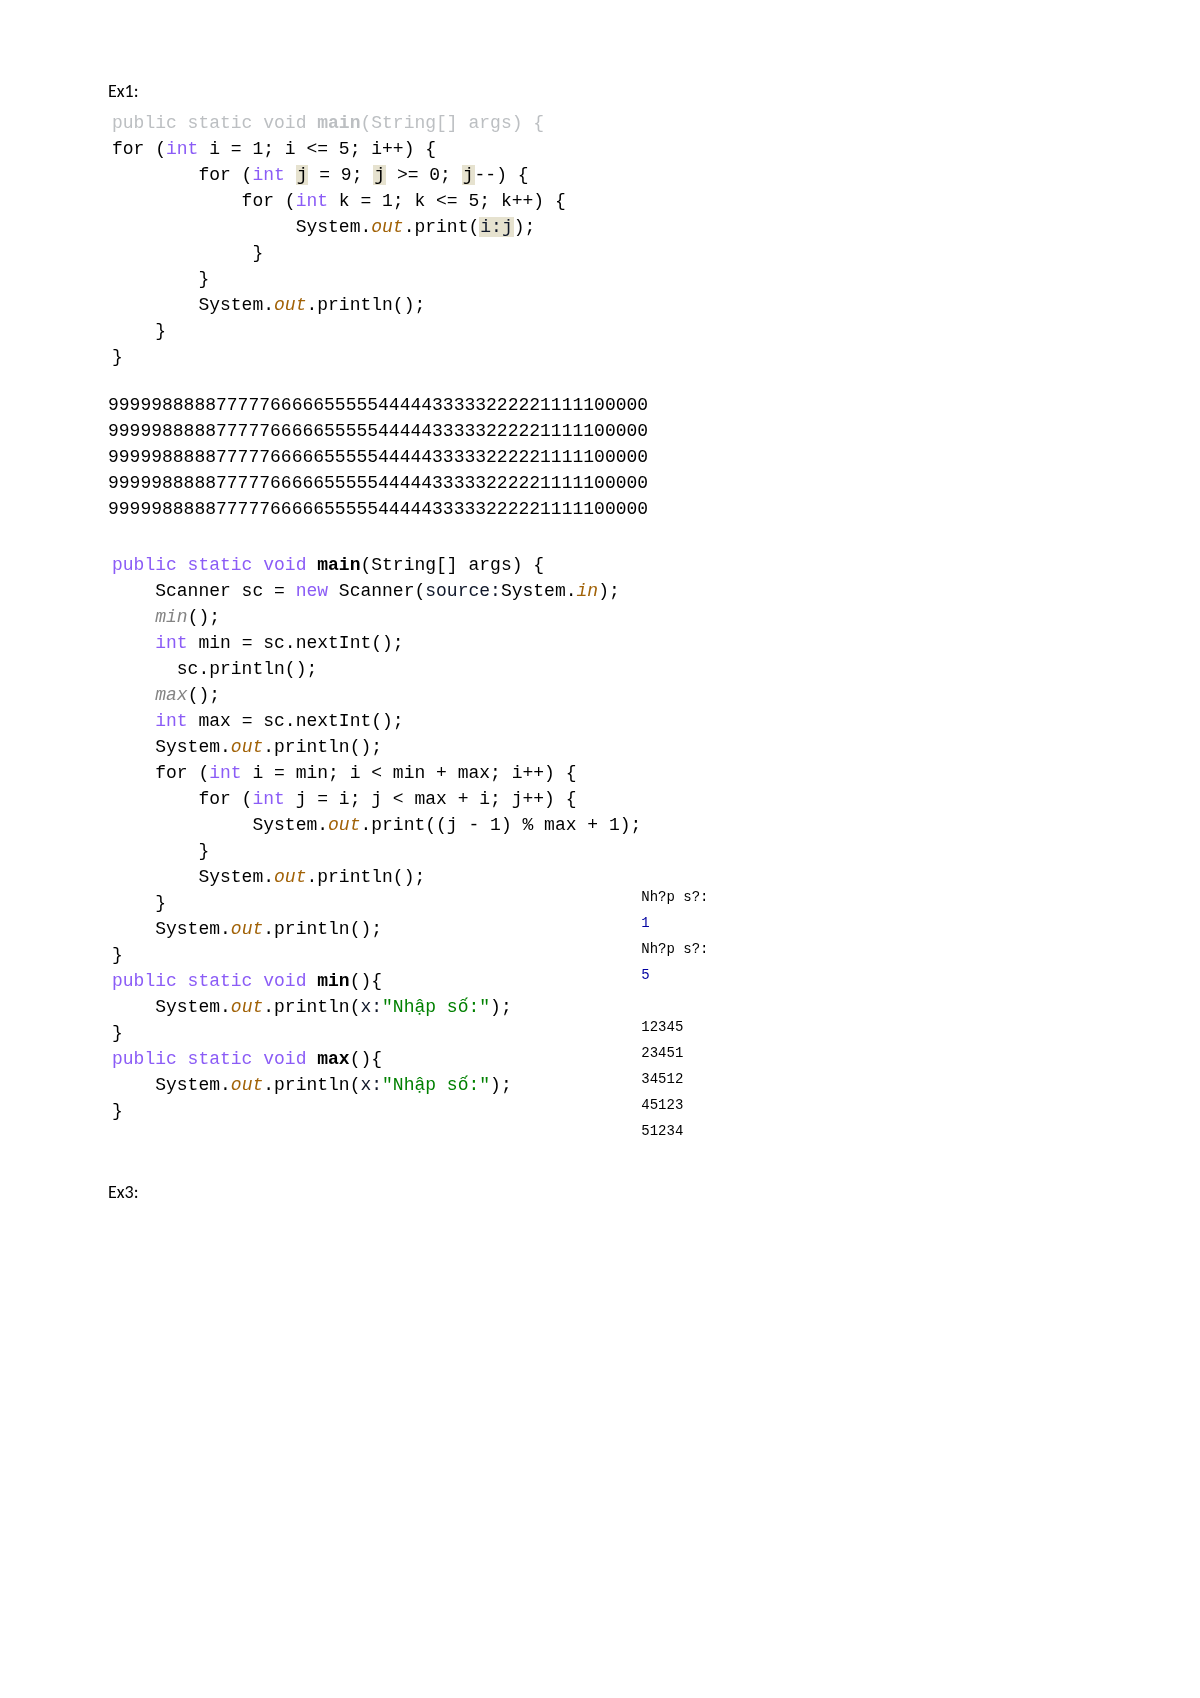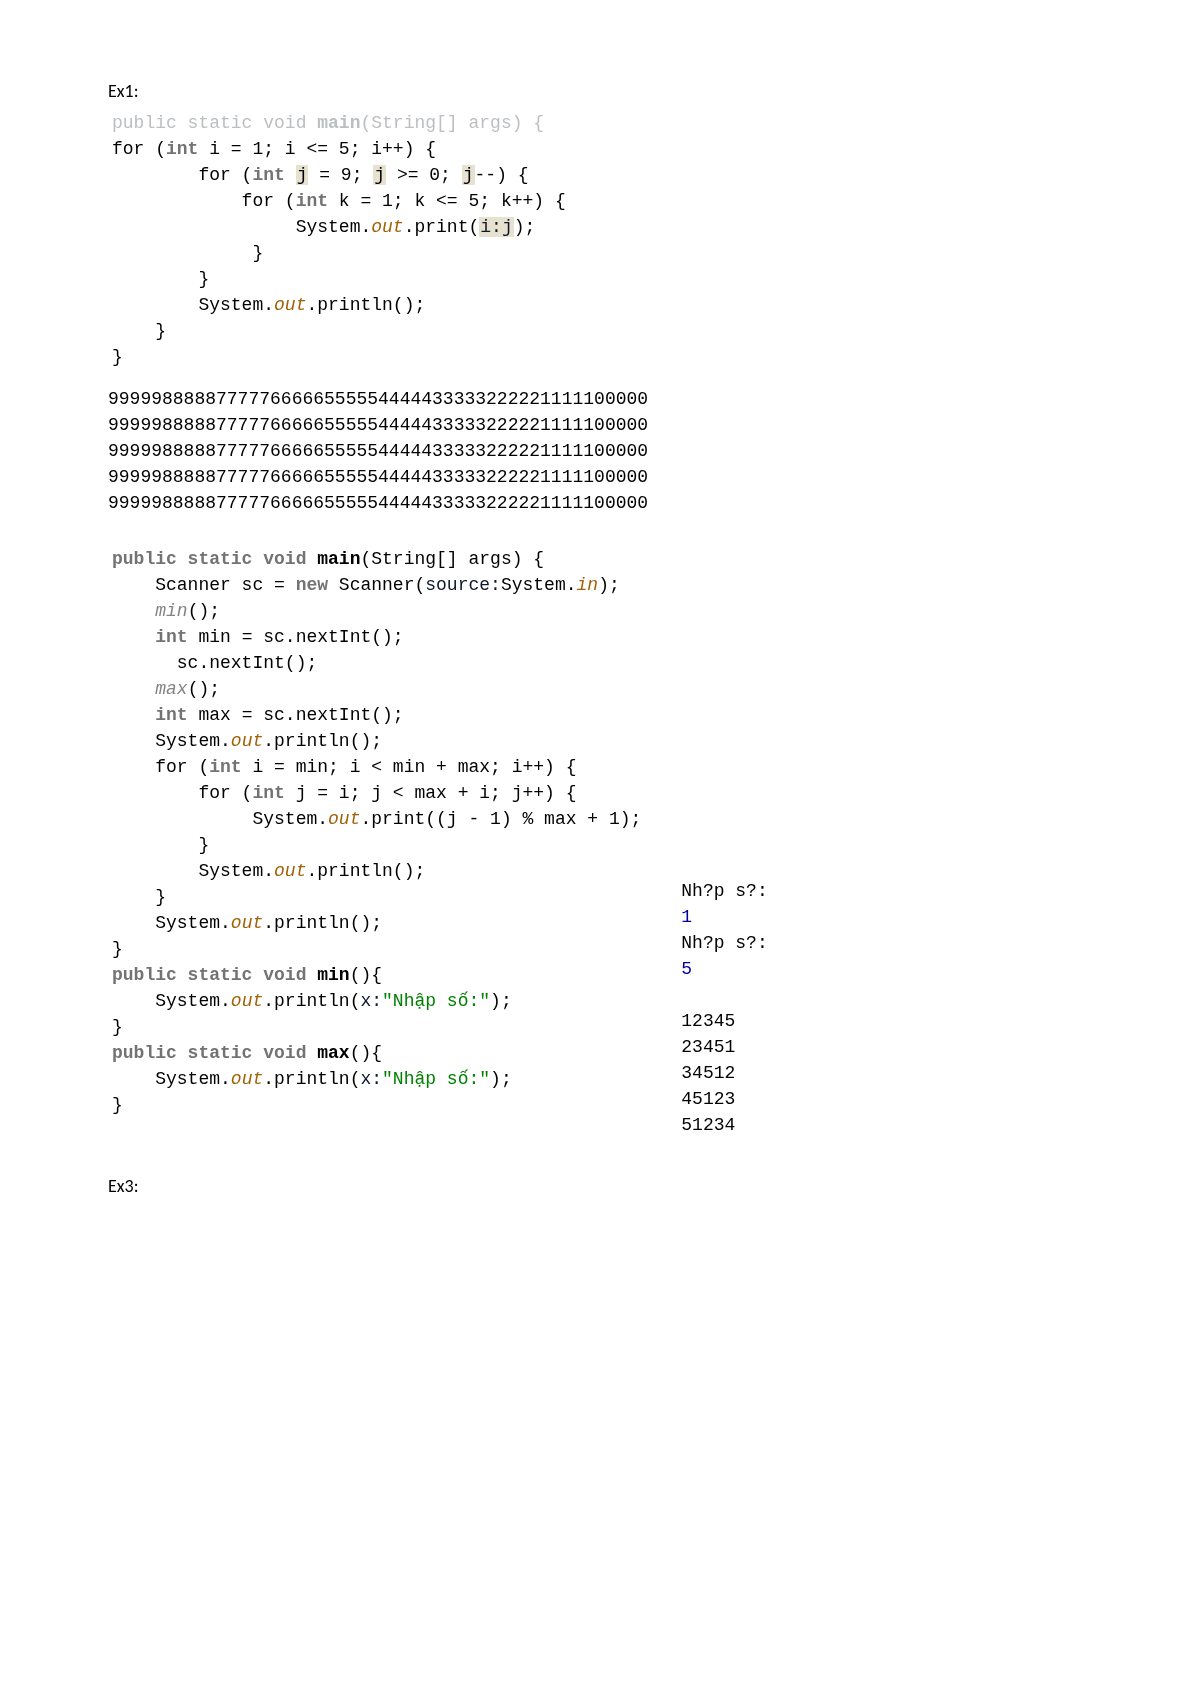--- a/index.html
+++ b/index.html
@@ -19,49 +19,48 @@
     margin: 0 0 8px 0;
   }
   .code-block {
     font-family: Consolas, 'Courier New', monospace;
     font-size: 18px;
     line-height: 26px;
     color: #000;
     white-space: pre;
     margin: 6px 0 12px 4px;
   }
-  .kw { color: #737373; font-weight: bold; }
+  .kw { color: #8b5cf6; font-weight: normal; }
   .method { color: #000; font-weight: bold; }
   .italic-gray { color: #848484; font-style: italic; }
   .italic-purple { color: #a16207; font-style: italic; }
   .param-hint { color: #0f172a; font-style: normal; }
   .string { color: #008000; }
   .hl { background: #e6e2cf; padding: 0 1px; }
   .output {
     font-family: Consolas, 'Courier New', monospace;
     font-size: 18px;
     line-height: 26px;
     color: #000;
     white-space: pre;
-    margin: 16px 0 24px 0;
+    margin: 22px 0 24px 0;
   }
   .row2 {
     display: flex;
     align-items: flex-start;
   }
   .col-code {
     flex: 0 0 auto;
   }
   .col-out {
     font-family: Consolas, 'Courier New', monospace;
-    font-size: 18px;
+    font-size: 14px;
     line-height: 26px;
     color: #000;
     white-space: pre;
-    margin-left: 40px;
     margin-top: 338px;
   }
   .blue-input { color: #0000A0; }
   .faded-line { color: #bcbfc2; }
 </style>
 </head>
 <body>
 
 <div class="page">
 
@@ -83,21 +82,21 @@
 99999888887777766666555554444433333222221111100000
 99999888887777766666555554444433333222221111100000
 99999888887777766666555554444433333222221111100000</div>
 
 
   <div class="row2">
     <div class="code-block col-code"><span class="kw">public static void </span><span class="method">main</span><span>(String[] args) {</span>
 <span>    Scanner sc = </span><span class="kw">new</span><span> Scanner(</span><span class="param-hint">source:</span><span>System.</span><span class="italic-purple">in</span><span>);</span>
 <span>    </span><span class="italic-gray">min</span><span>();</span>
 <span>    </span><span class="kw">int</span><span> min = sc.nextInt();</span>
-<span>      sc.nextInt();</span>
+<span>      sc.println();</span>
 <span>    </span><span class="italic-gray">max</span><span>();</span>
 <span>    </span><span class="kw">int</span><span> max = sc.nextInt();</span>
 <span>    System.</span><span class="italic-purple">out</span><span>.println();</span>
 <span>    for (</span><span class="kw">int</span><span> i = min; i &lt; min + max; i++) {</span>
 <span>        for (</span><span class="kw">int</span><span> j = i; j &lt; max + i; j++) {</span>
 <span>             System.</span><span class="italic-purple">out</span><span>.print((j - 1) % max + 1);</span>
 <span>        }</span>
 <span>        System.</span><span class="italic-purple">out</span><span>.println();</span>
 <span>    }</span>
 <span>    System.</span><span class="italic-purple">out</span><span>.println();</span>

